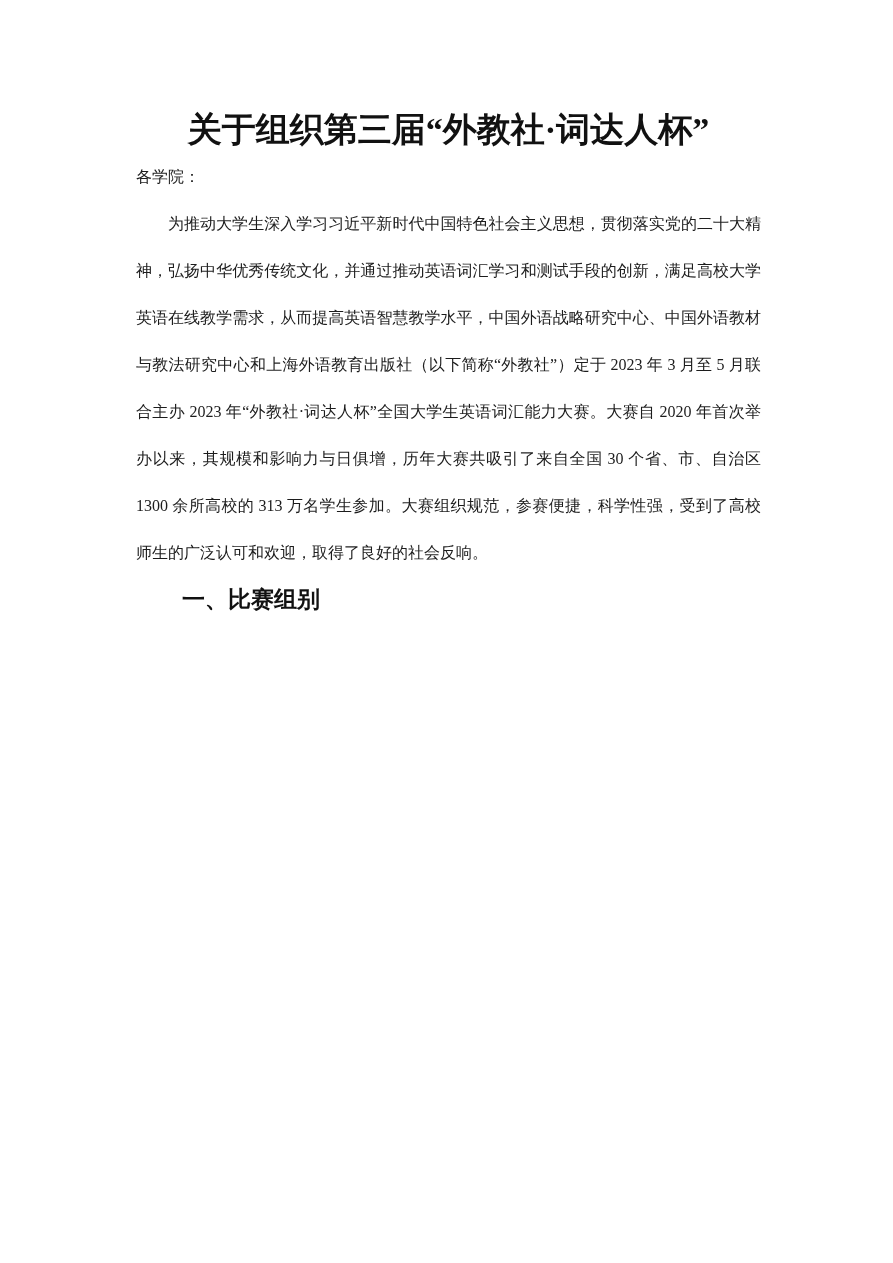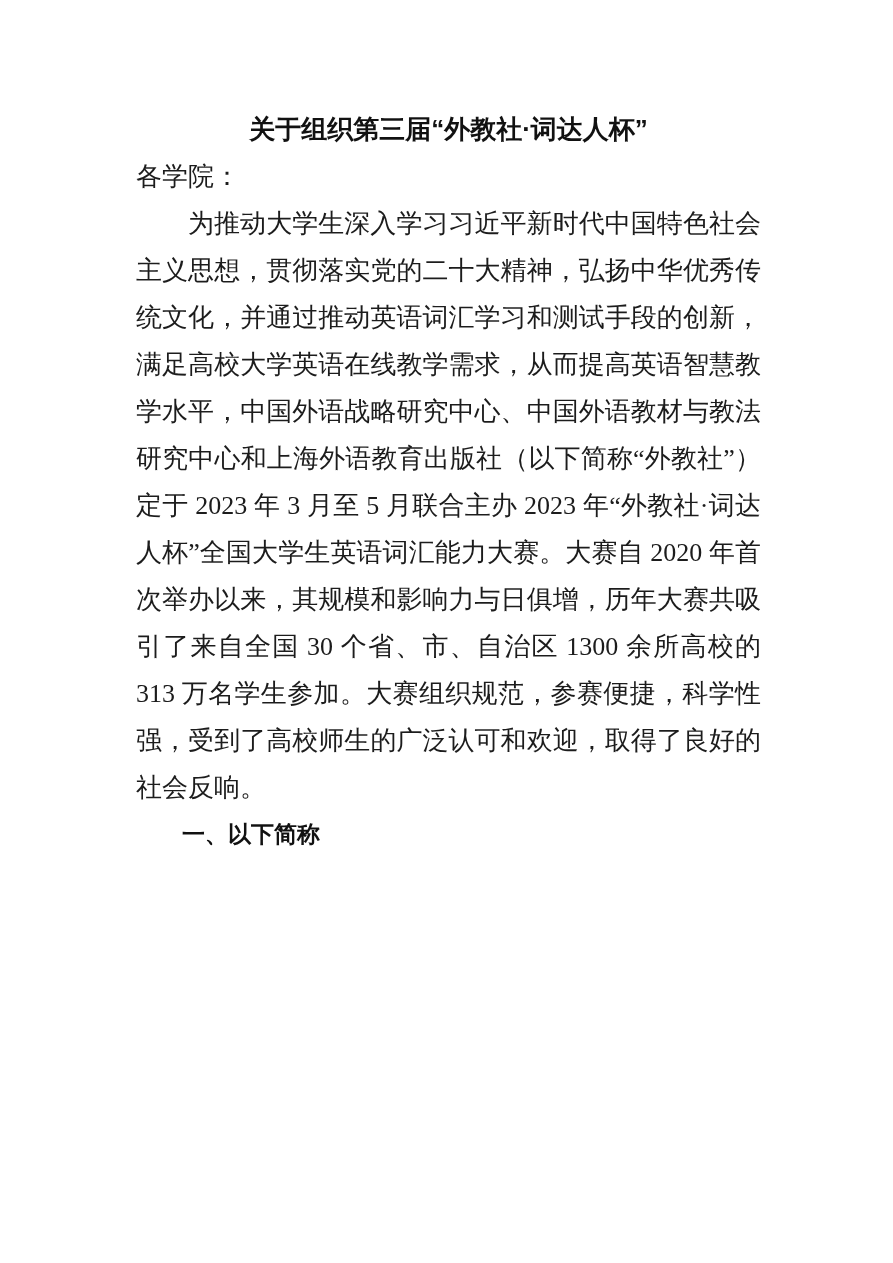--- a/index.html
+++ b/index.html
@@ -14,31 +14,31 @@
     background: #ffffff;
     overflow: hidden;
   }
   .content {
     position: absolute;
     left: 136px;
     top: 106px;
     width: 625px;
   }
   .title-line {
-    font-family: Liberation Sans, sans-serif;
+    font-family: Liberation Serif, serif;
     font-weight: 700;
-    font-size: 26px;
+    font-size: 34px;
     line-height: 47px;
     text-align: center;
     color: #111111;
     white-space: nowrap;
   }
   .body-text {
     font-family: "Liberation Serif", "DejaVu Serif", serif;
-    font-size: 26px;
+    font-size: 16px;
     line-height: 47px;
     color: #1c1c1c;
     text-align: justify;
     text-justify: inter-character;
     margin: 0;
   }
   .salutation {
     text-indent: 0;
   }
   .para {
@@ -58,15 +58,15 @@
   }
 </style>
 </head>
 <body>
 
 <div class="page">
   <div class="content">
     <div class="title-line">关于组织第三届“外教社·词达人杯”</div>
     <p class="body-text salutation">各学院：</p>
     <p class="body-text para">为推动大学生深入学习习近平新时代中国特色社会主义思想，贯彻落实党的二十大精神，弘扬中华优秀传统文化，并通过推动英语词汇学习和测试手段的创新，满足高校大学英语在线教学需求，从而提高英语智慧教学水平，中国外语战略研究中心、中国外语教材与教法研究中心和上海外语教育出版社（以下简称“外教社”）定于 2023 年 3 月至 5 月联合主办 2023 年“外教社·词达人杯”全国大学生英语词汇能力大赛。大赛自 2020 年首次举办以来，其规模和影响力与日俱增，历年大赛共吸引了来自全国 30 个省、市、自治区 1300 余所高校的 313 万名学生参加。大赛组织规范，参赛便捷，科学性强，受到了高校师生的广泛认可和欢迎，取得了良好的社会反响。</p>
-    <p class="section-heading">一、以下简称</p>
+    <p class="section-heading">一、比赛组别</p>
   </div>
 </div>
 
 </body></html>

